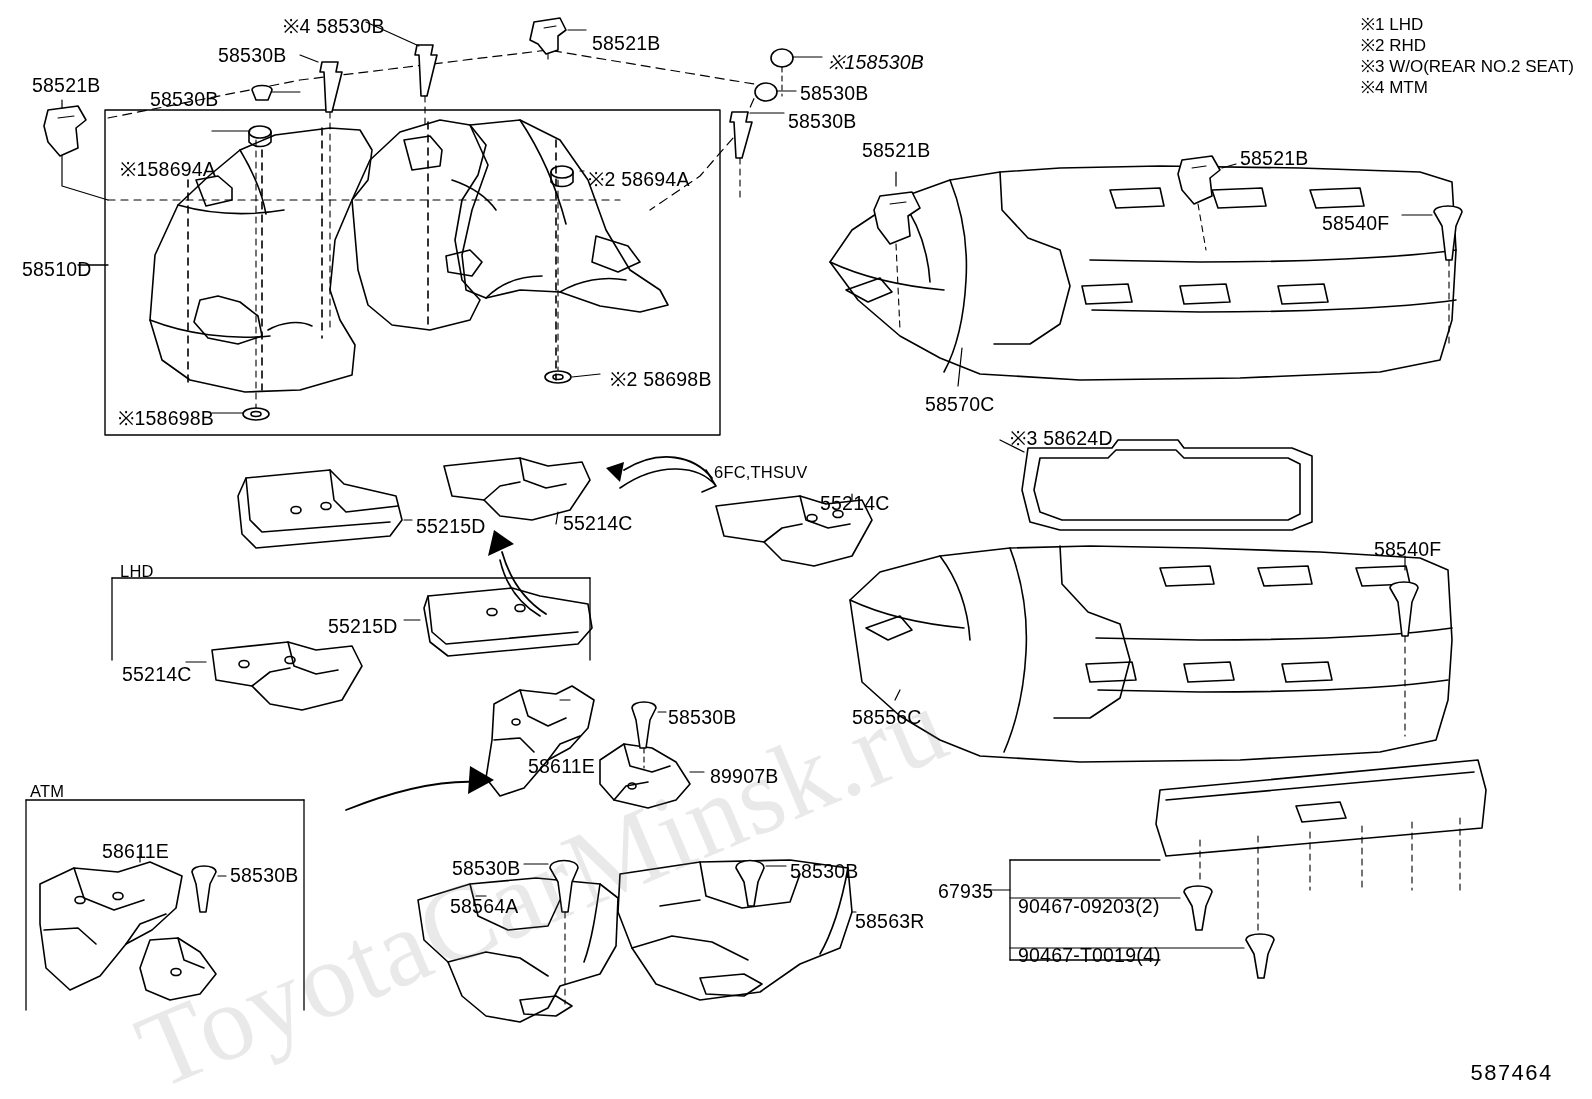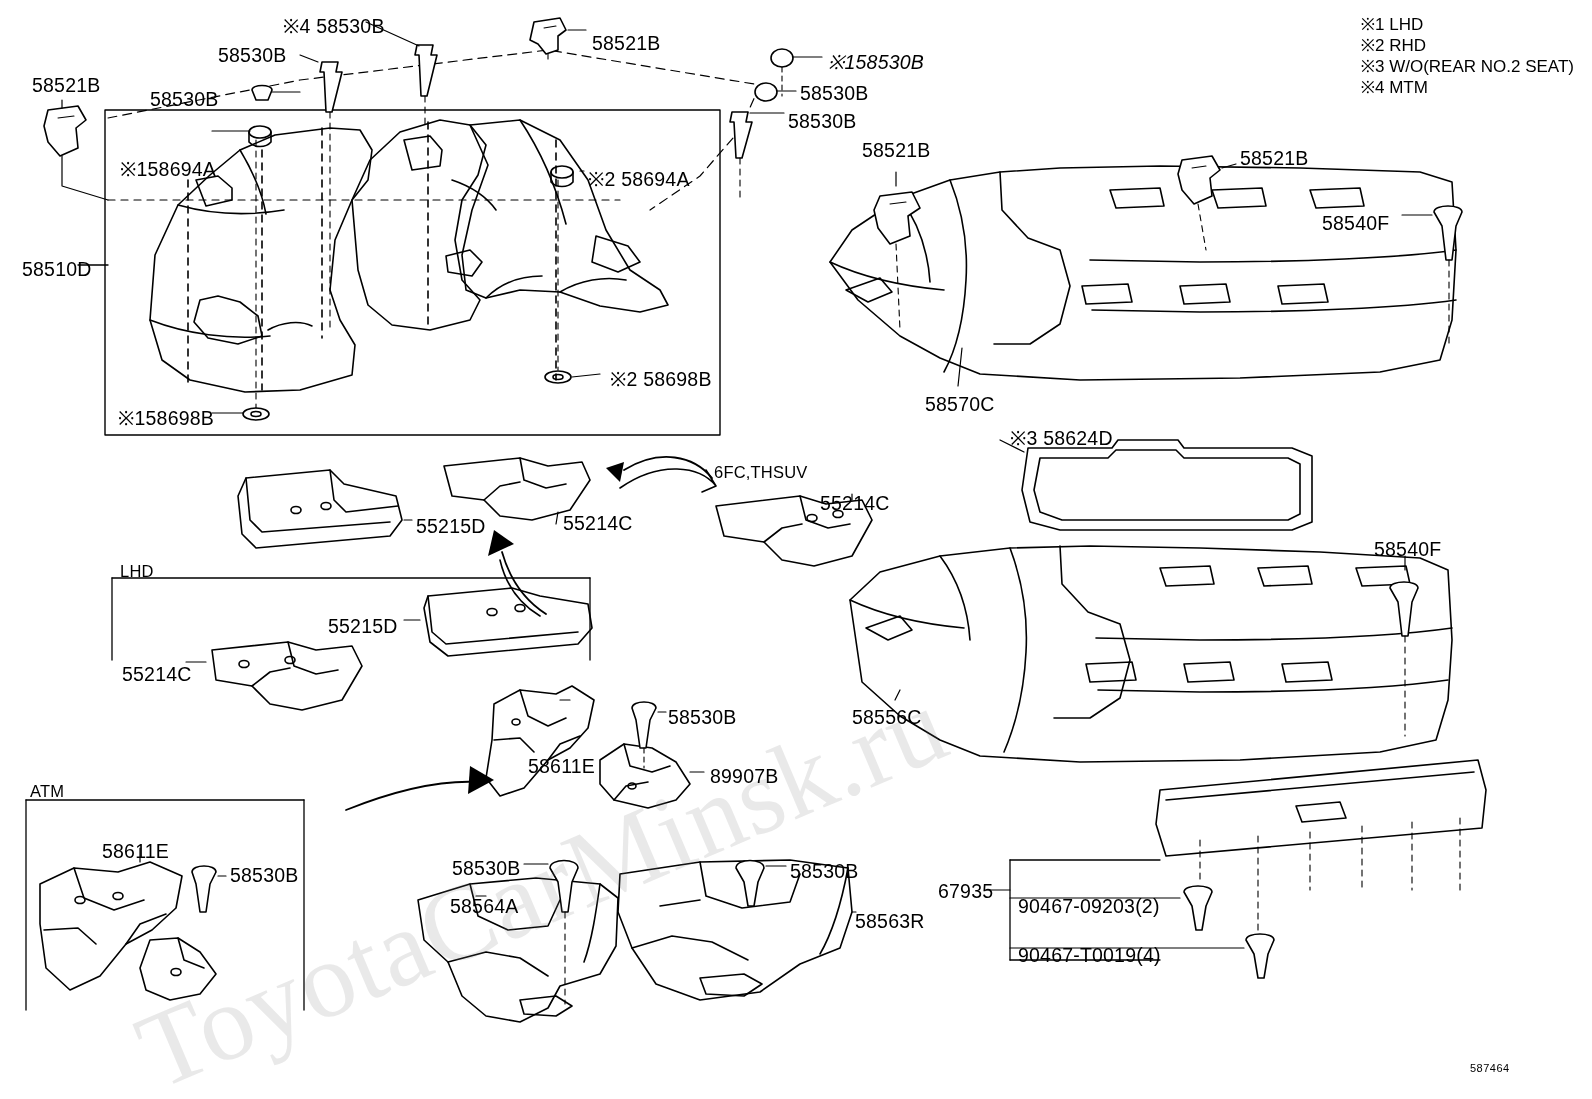--- a/index.html
+++ b/index.html
@@ -47,22 +47,23 @@
     font-size: 19.5px;
     color: #000;
     white-space: nowrap;
     z-index: 6;
     letter-spacing: 0.2px;
   }
   .lbl.small {
     font-size: 16.5px;
   }
   .lbl.code {
-    font-size: 11px;
+    font-size: 22px;
     letter-spacing: 0.5px;
+    font-family: Liberation Mono, monospace;
   }
   .legend {
     position: absolute;
     right: 18px;
     top: 14px;
     z-index: 6;
     font-size: 17px;
     line-height: 21px;
     font-family: "Liberation Sans", sans-serif;
     color: #000;

